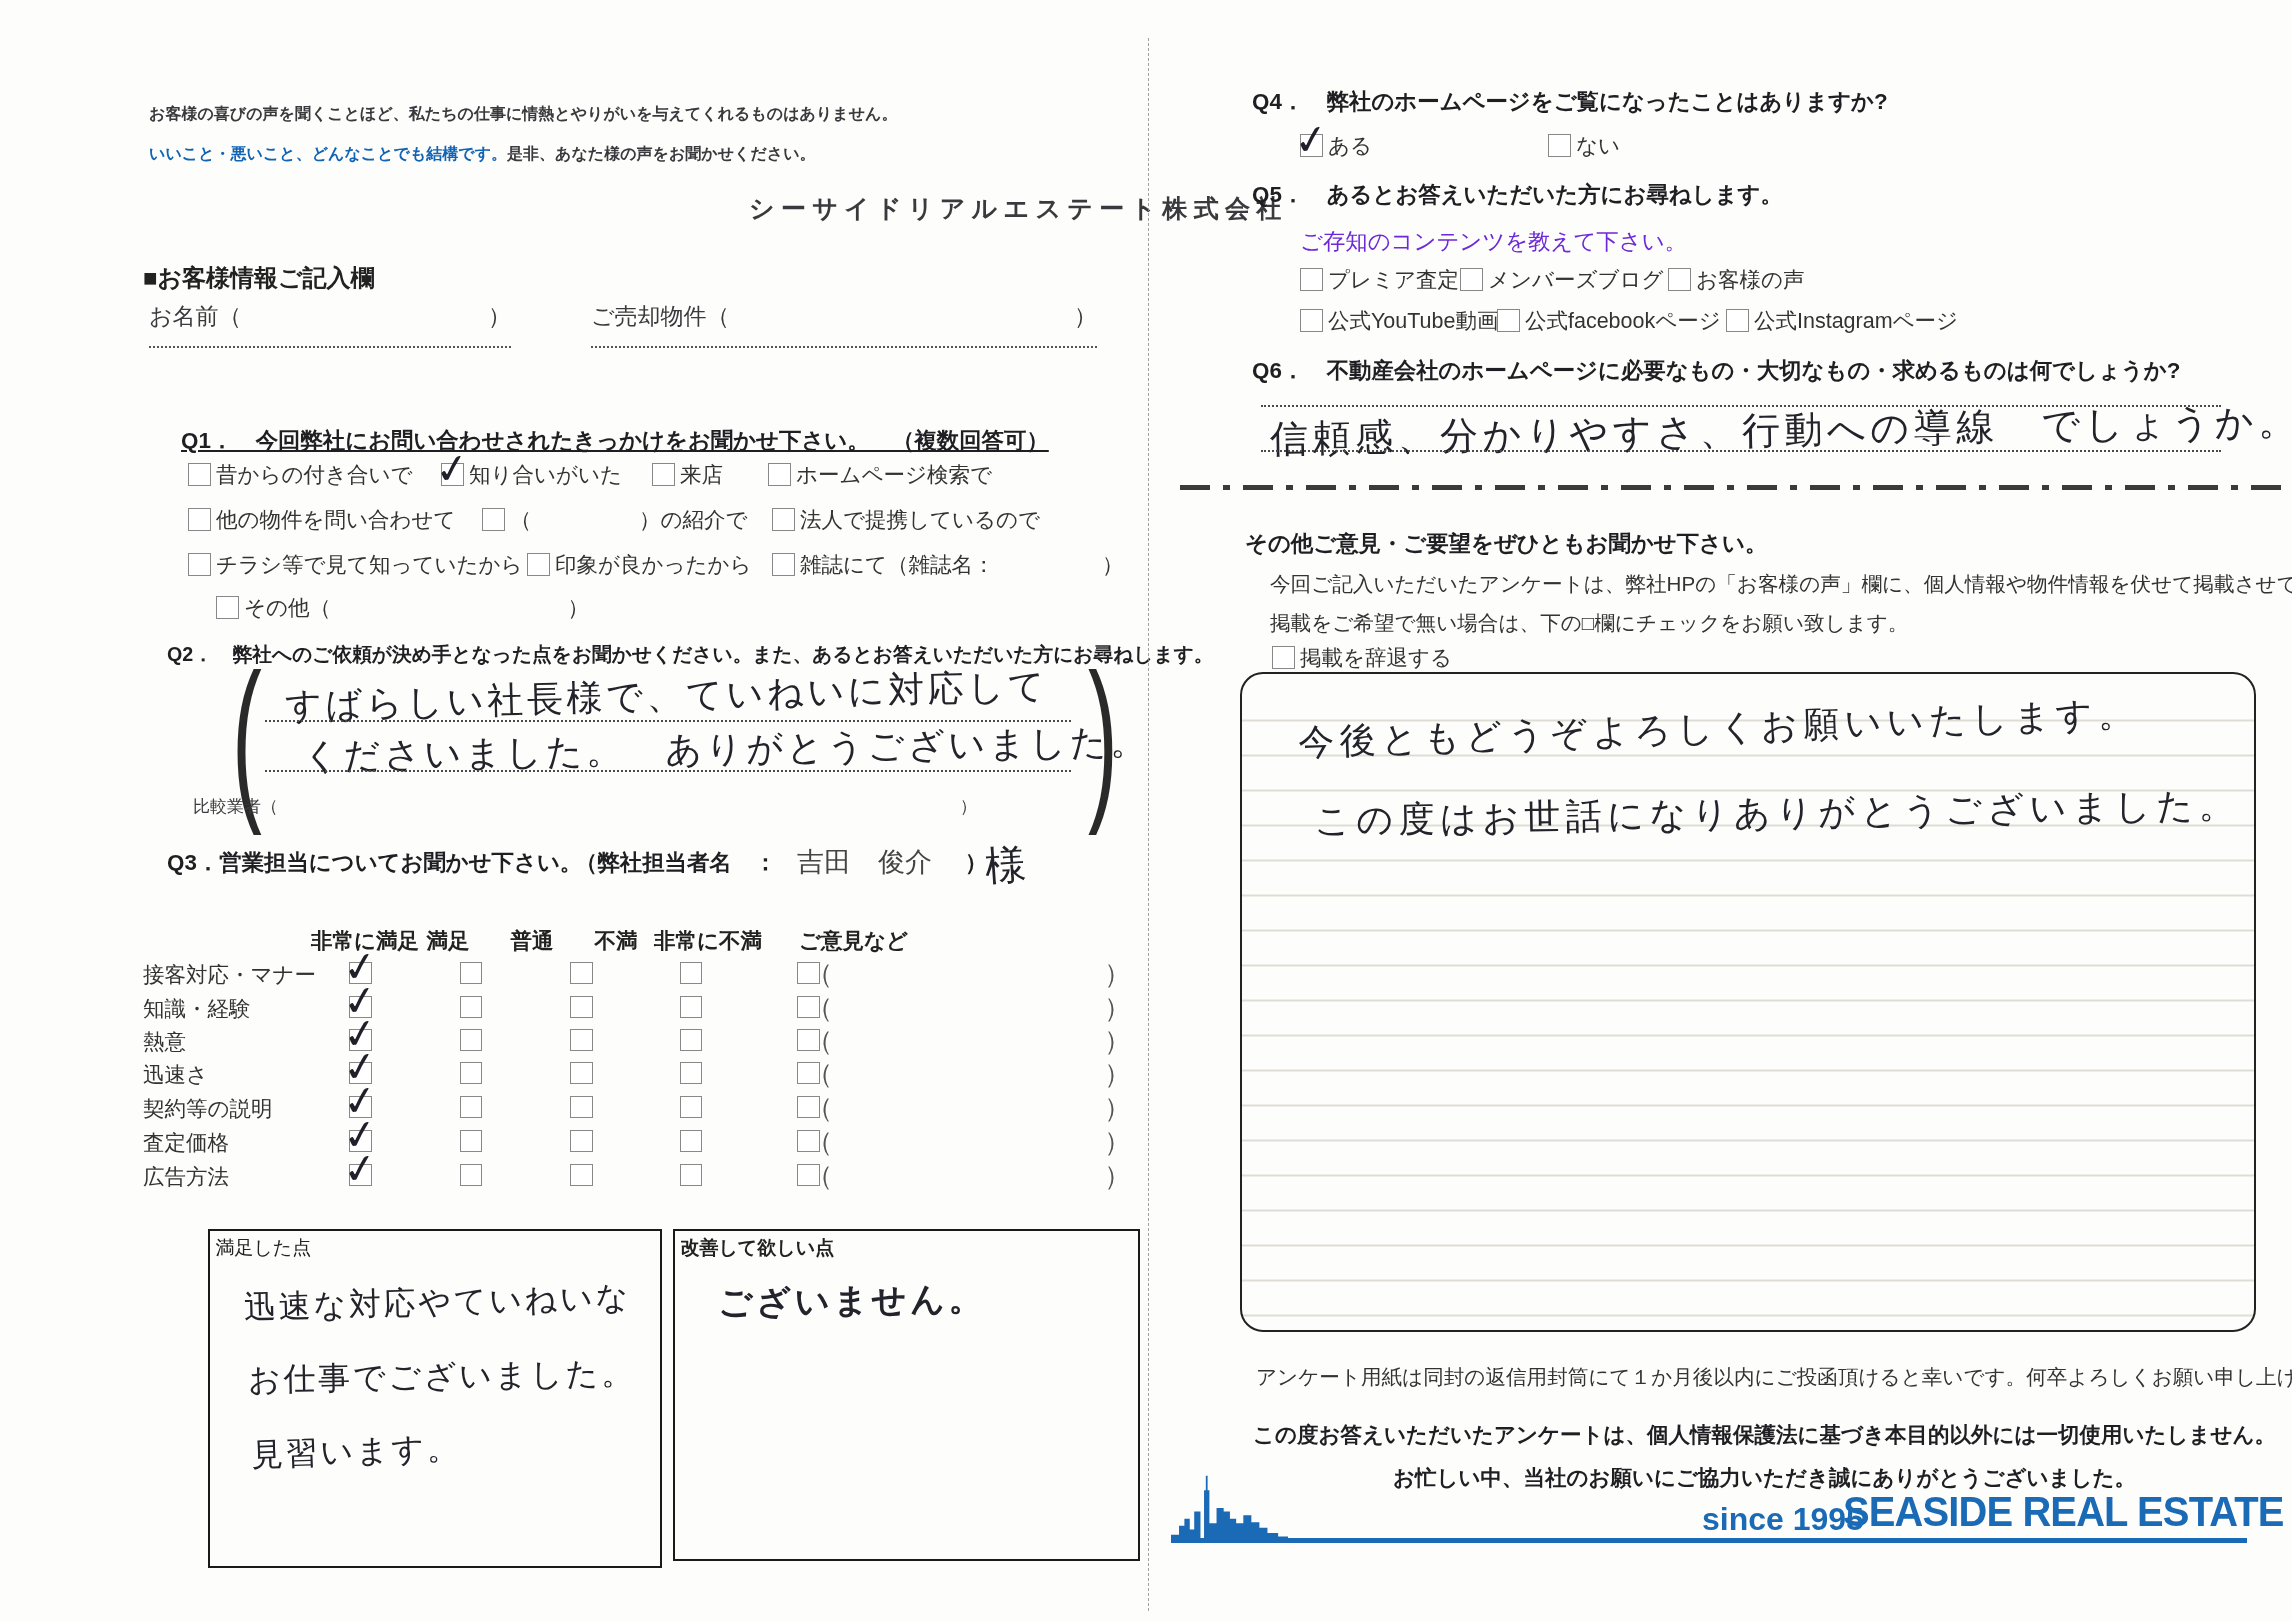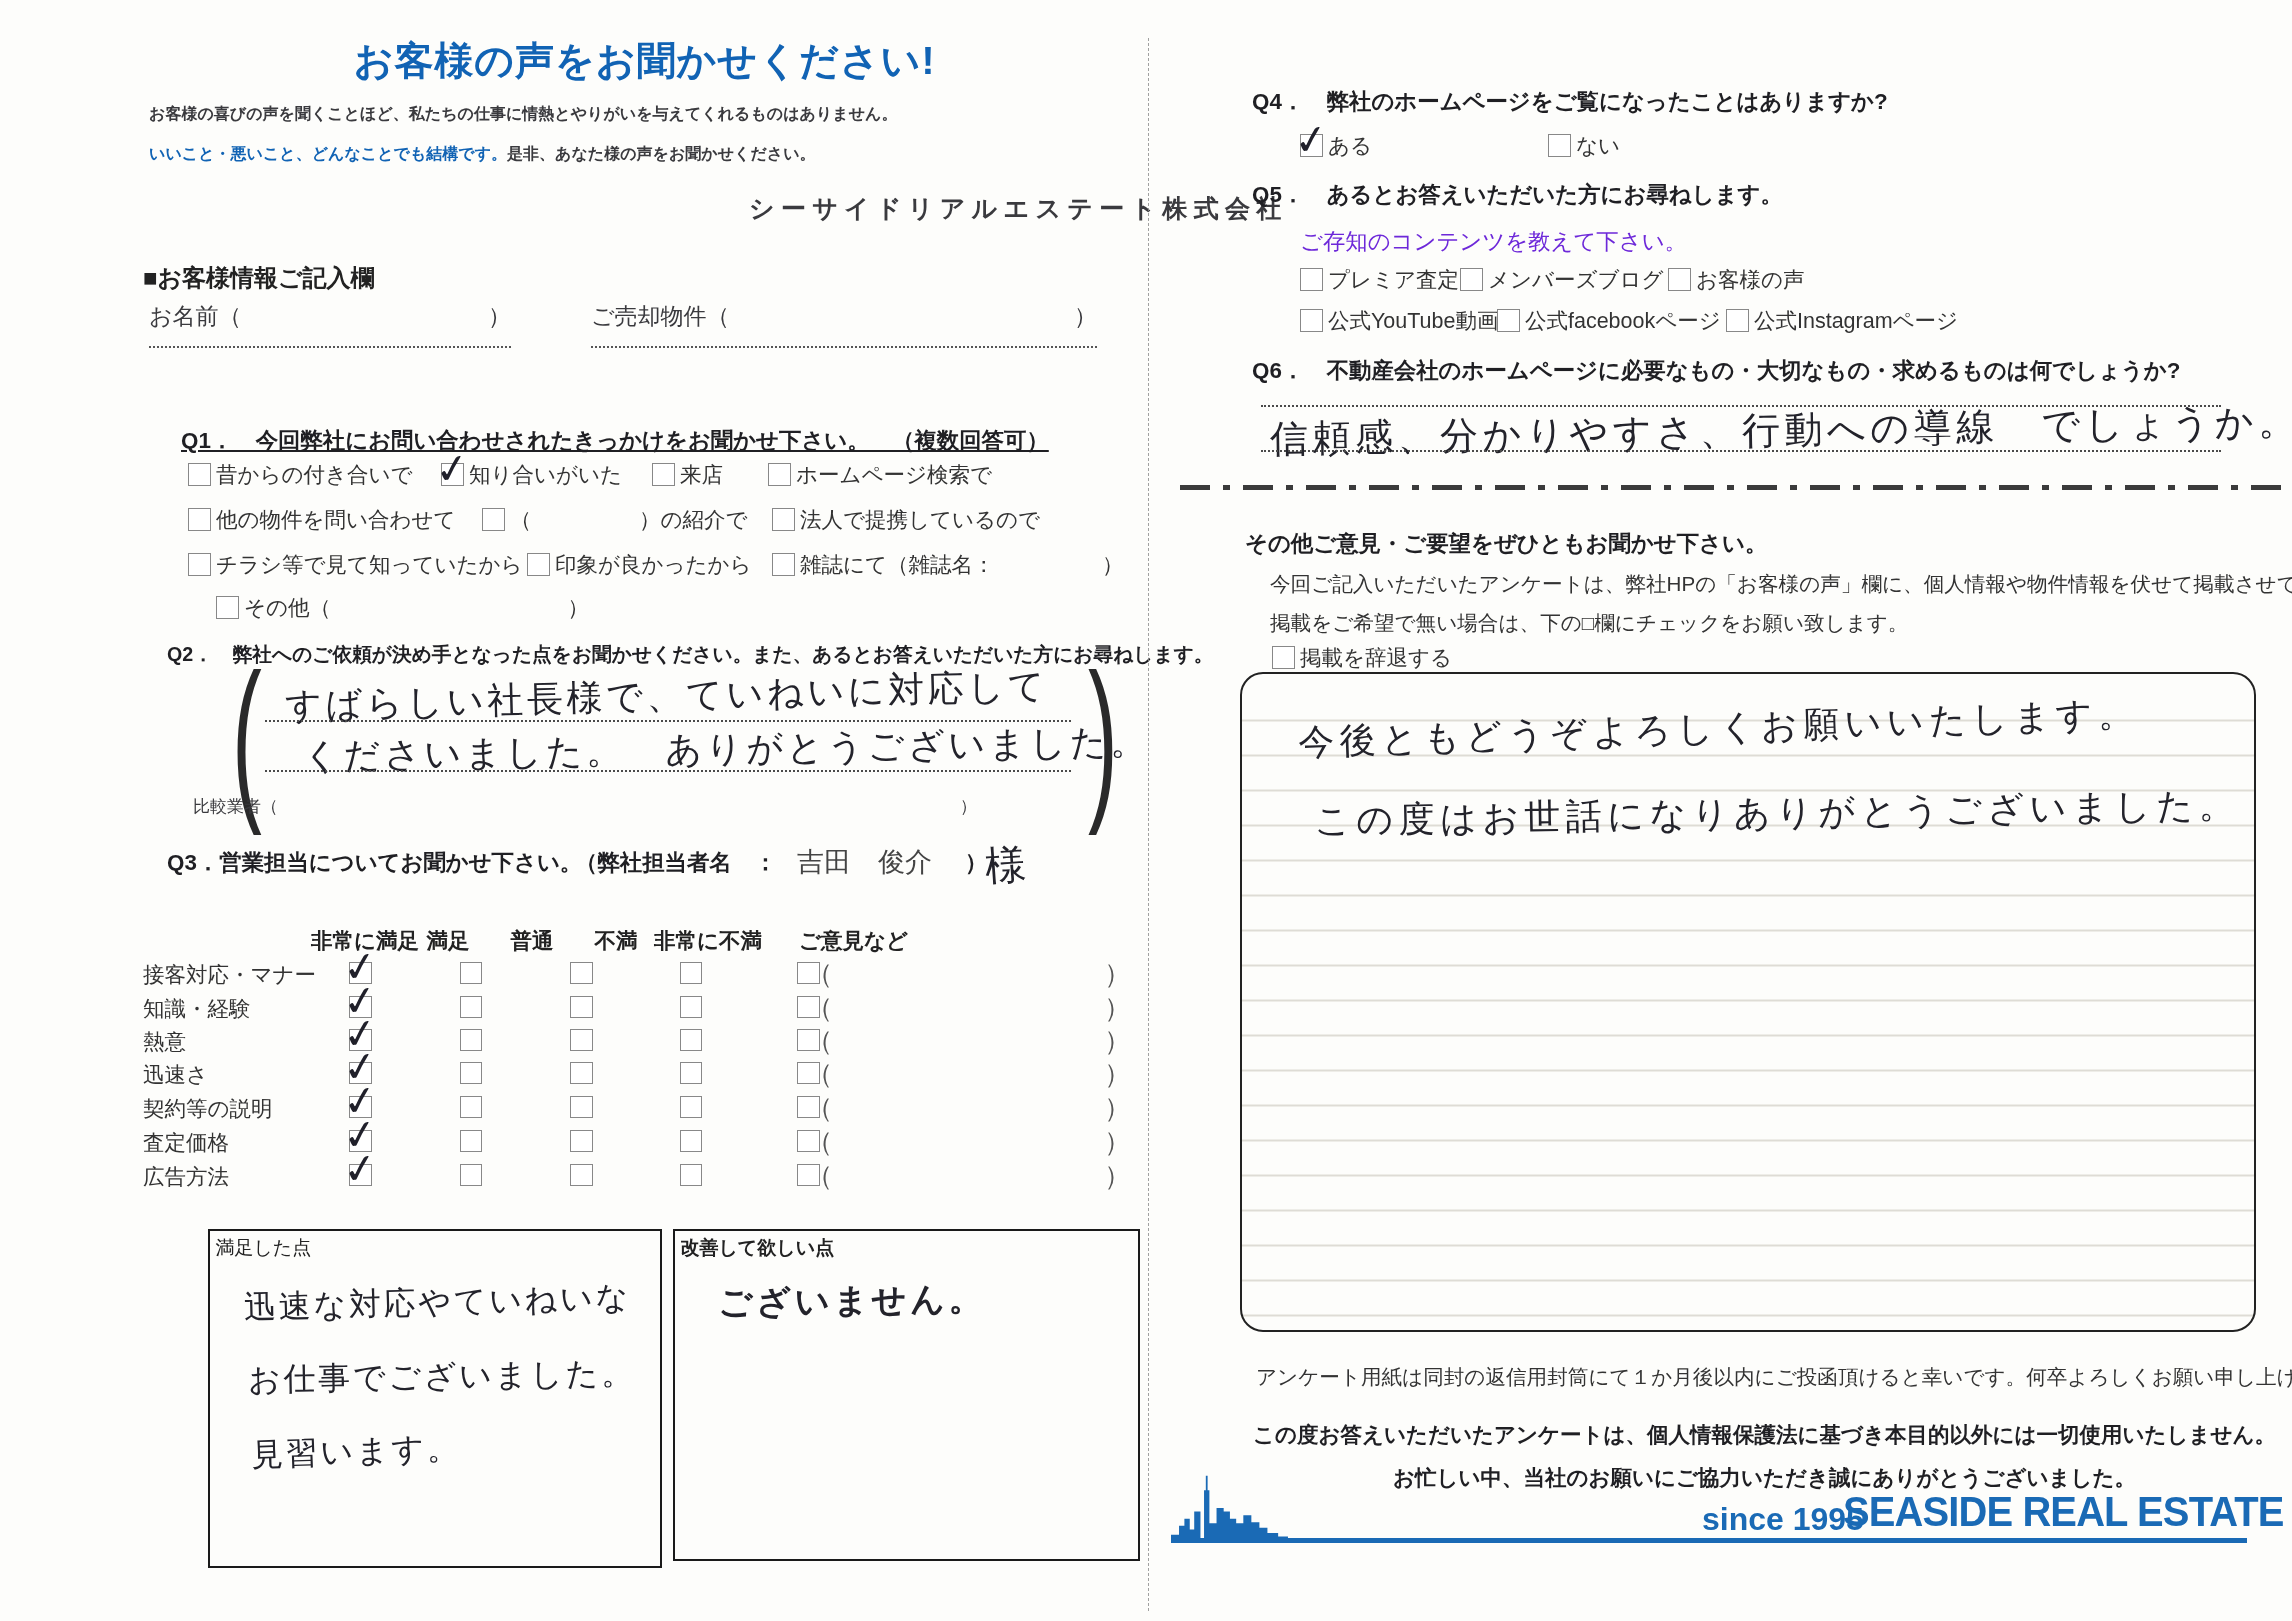--- a/index.html
+++ b/index.html
@@ -46,21 +46,20 @@
   .logo-bar{background:#1a6ab5;height:4.5px;}
   .logo-since{font-size:32px;font-weight:600;color:#1a6ab5;}
   .logo-brand{font-size:42px;font-weight:800;color:#1a6ab5;letter-spacing:-0.9px;
               transform:scaleX(.95);transform-origin:left bottom;}
 </style>
 </head>
 <body>
 
 <div class="sheet">
 
-  <div class="abs page-title" style="left:143px;top:34px;width:1003px;">お客様の声をお聞かせください!</div>
 
   <div class="abs intro" style="left:149px;top:104px;">お客様の喜びの声を聞くことほど、私たちの仕事に情熱とやりがいを与えてくれるものはありません。</div>
   <div class="abs intro" style="left:149px;top:144px;">
     <span class="blue">いいこと・悪いこと、どんなことでも結構です。</span><span>是非、あなた様の声をお聞かせください。</span>
   </div>
   <div class="abs company" style="left:749px;top:192px;">シーサイドリアルエステート株式会社</div>
 
   <div class="abs info-head" style="left:143px;top:262px;">■お客様情報ご記入欄</div>
 
   <div class="abs field" style="left:149px;top:301px;width:362px;">

